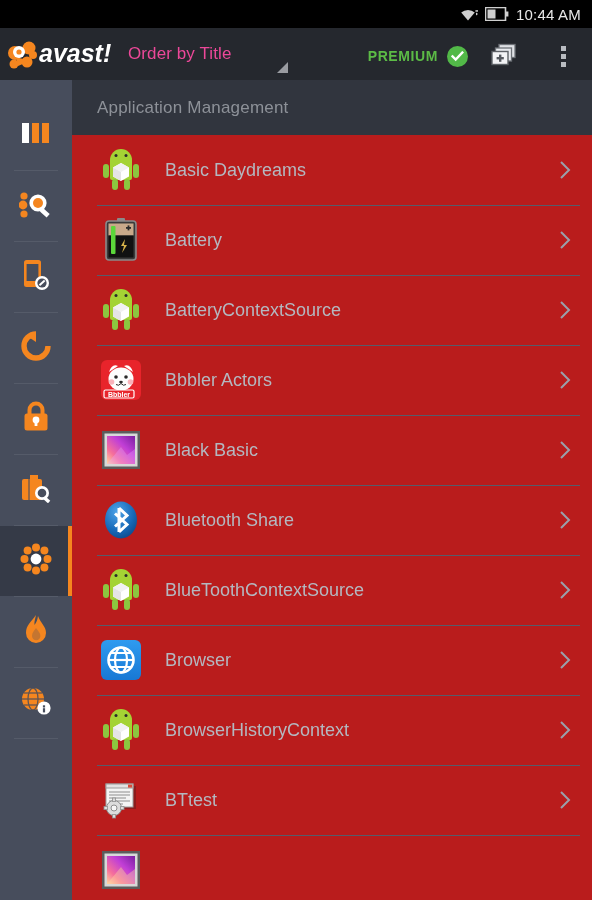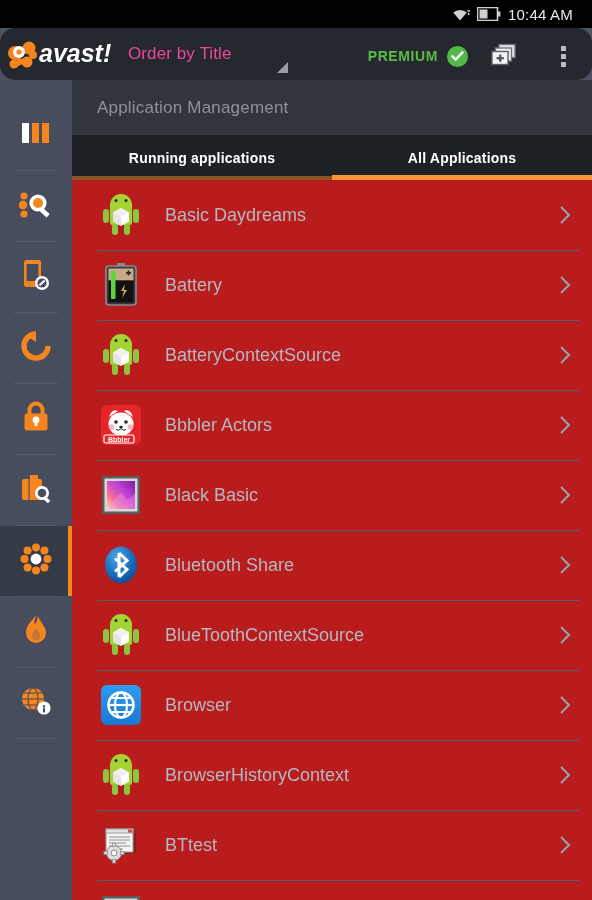--- a/index.html
+++ b/index.html
@@ -7,30 +7,29 @@
     width:592px; height:900px;
     background:#4b5262;
     font-family:"Liberation Sans", sans-serif;
     overflow:hidden;
   }
   #app { position:relative; width:592px; height:900px; overflow:hidden; }
 
   
   .statusbar {
     height:28px; background:#000; display:flex; align-items:center;
-    justify-content:flex-end; padding-right:19px; gap:7px;
+    justify-content:flex-end; padding-right:11px; gap:7px;
   }
   .sb-icon { display:flex; align-items:center; }
   .sb-time { color:#e8e8e8; font-size:15px; letter-spacing:.2px; }
 
   
   .actionbar {
     height:52px; background:#25282e; display:flex; align-items:center;
     position:relative;
-    border-radius:15px;
   }
   .logo-wrap { width:118px; display:flex; align-items:center; justify-content:center; }
   .sort-label { color:#ec4899; font-size:17px; margin-left:10px; letter-spacing:.1px; }
   .sort-caret {
     position:absolute; left:277px; top:34px;
     width:0; height:0; border-left:11px solid transparent;
     border-bottom:11px solid #9a9ca1;
   }
   .ab-right {
     position:absolute; right:0; top:0; height:56px;
@@ -316,28 +315,20 @@
 
       </div>
     </div>
 
     <div class="content">
 
       <div class="page-head">
         <span class="page-title">Application Management</span>
       </div>
 
-      <div class="tabs">
-        <div class="tab">
-          <span>Running applications</span>
-        </div>
-        <div class="tab active">
-          <span>All Applications</span>
-        </div>
-      </div>
 
       <div class="list">
 
         <div class="row">
           <span class="row-icon">
             <svg class="andy" viewBox="0 0 40 44">
               <rect x="2" y="16" width="6" height="14" rx="3" fill="#8cc63f"></rect>
               <rect x="32" y="16" width="6" height="14" rx="3" fill="#8cc63f"></rect>
               <path d="M9 12 h22 v18 a2 2 0 0 1 -2 2 h-18 a2 2 0 0 1 -2 -2 z" fill="#a4d334"></path>
               <path d="M9 12 a11 11 0 0 1 22 0 z" fill="#a4d334"></path>

